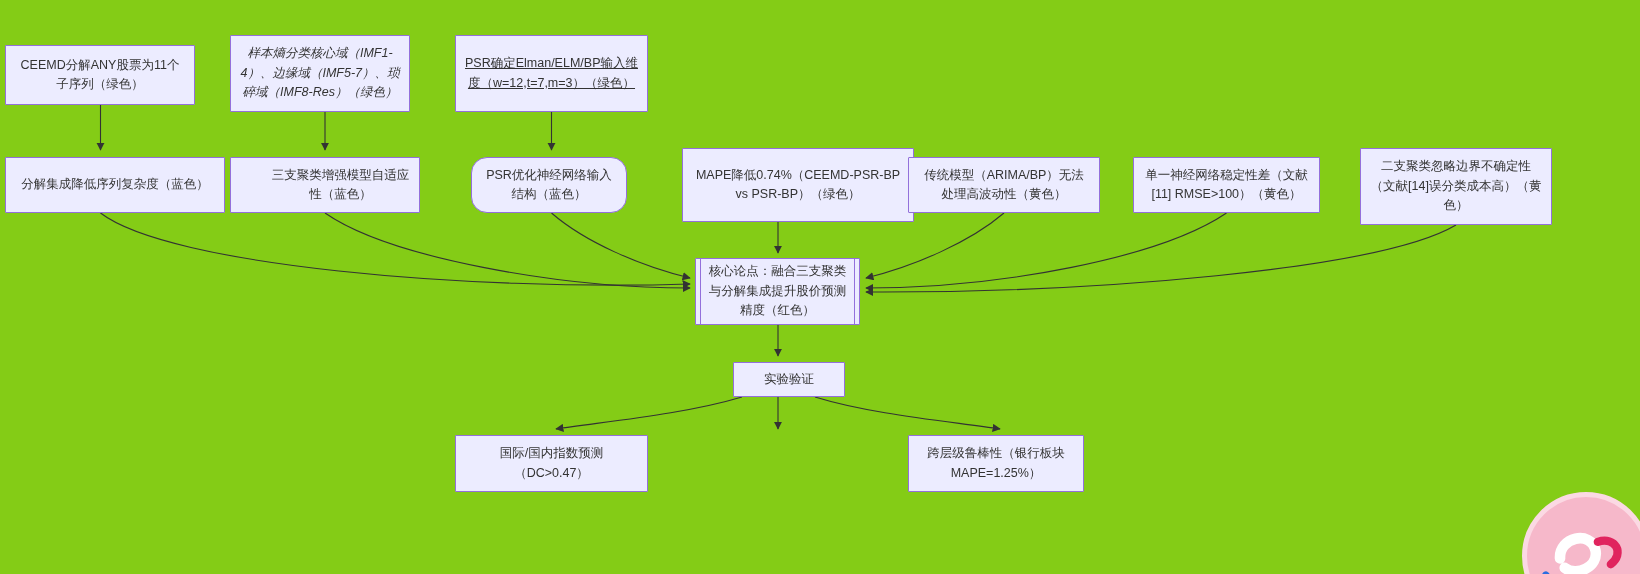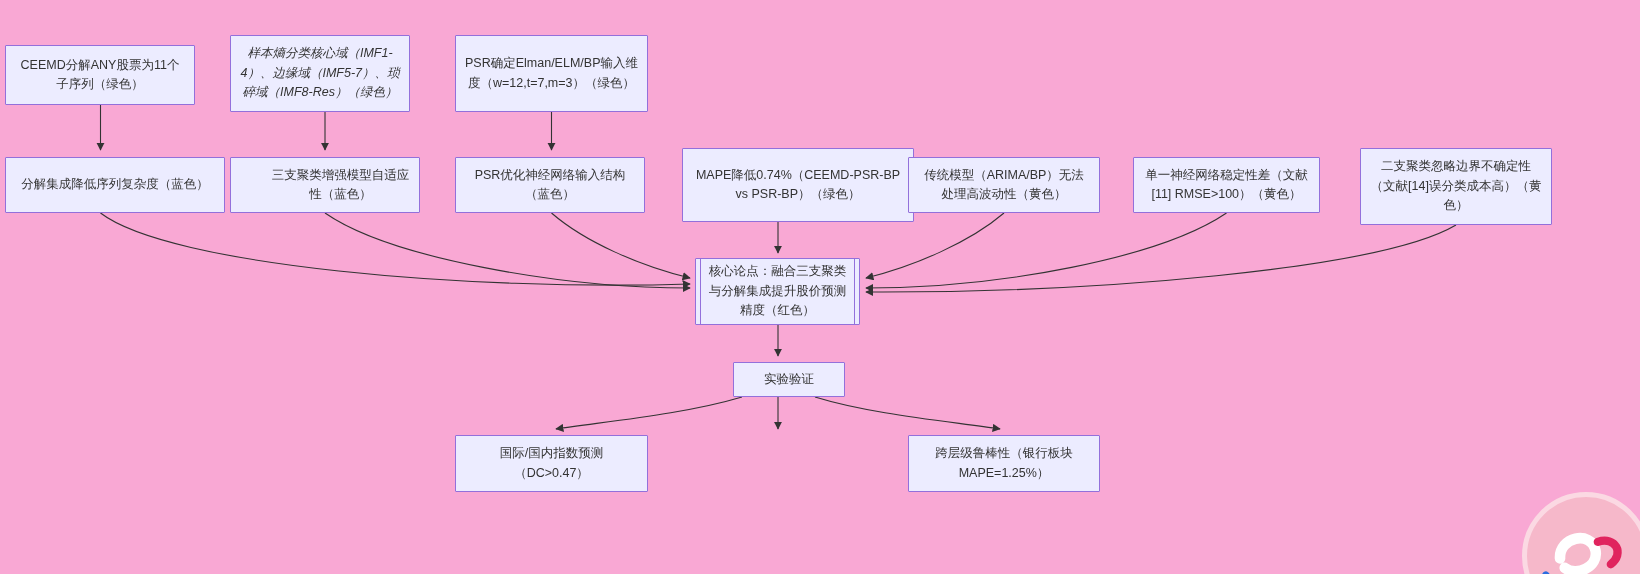--- a/index.html
+++ b/index.html
@@ -2,21 +2,21 @@
 <html><head>
 <meta charset="utf-8">
 <style>
   * { margin: 0; padding: 0; box-sizing: border-box; }
   html, body { background: #ffffff; }
   body { font-family: "Liberation Sans", "DejaVu Sans", sans-serif; }
   .canvas {
     position: relative;
     width: 1640px;
     height: 574px;
-    background: #f9a8d4;
+    background: #84cc16;
     overflow: hidden;
   }
   .node {
     position: absolute;
     background: #ECECFF;
     border: 1px solid #9370DB;
     color: #333333;
     font-size: 12.5px;
     line-height: 1.55;
     display: flex;
@@ -88,44 +88,44 @@
 
     <path class="edge-path" d="M742 397 C 685 414, 610 421, 556 429" marker-end="url(#arrowhead)"></path>
     <path class="edge-path" d="M778 397 V429" marker-end="url(#arrowhead)"></path>
     <path class="edge-path" d="M815 397 C 870 414, 946 421, 1000 429" marker-end="url(#arrowhead)"></path>
   </svg>
 
   <div class="node" style="left:5px; top:45px; width:190px; height:60px;">CEEMD分解ANY股票为11个子序列（绿色）</div>
 
   <div class="node" style="left:230px; top:35px; width:180px; height:77px;font-style:italic;">样本熵分类核心域（IMF1-4）、边缘域（IMF5-7）、琐碎域（IMF8-Res）（绿色）</div>
 
-  <div class="node" style="left:455px; top:35px; width:193px; height:77px;">PSR确定Elman/ELM/BP输入维度（w=12,t=7,m=3）（绿色）</div>
+  <div class="node" style="left:455px; top:35px; width:193px; height:77px;text-decoration:underline;">PSR确定Elman/ELM/BP输入维度（w=12,t=7,m=3）（绿色）</div>
 
   <div class="node" style="left:5px; top:157px; width:220px; height:56px;">分解集成降低序列复杂度（蓝色）</div>
 
   <div class="node" style="left:230px; top:157px; width:190px; height:56px;padding-left:40px;">三支聚类增强模型自适应性（蓝色）</div>
 
-  <div class="node" style="left:455px; top:157px; width:190px; height:56px;">PSR优化神经网络输入结构（蓝色）</div>
+  <div class="node" style="left:471px; top:157px; width:156px; height:56px;border-radius:16px;">PSR优化神经网络输入结构（蓝色）</div>
 
   <div class="node" style="left:682px; top:148px; width:232px; height:74px;">MAPE降低0.74%（CEEMD-PSR-BP vs PSR-BP）（绿色）</div>
 
   <div class="node" style="left:908px; top:157px; width:192px; height:56px;">传统模型（ARIMA/BP）无法处理高波动性（黄色）</div>
 
   <div class="node" style="left:1133px; top:157px; width:187px; height:56px;">单一神经网络稳定性差（文献[11] RMSE&gt;100）（黄色）</div>
 
   <div class="node" style="left:1360px; top:148px; width:192px; height:77px;">二支聚类忽略边界不确定性（文献[14]误分类成本高）（黄色）</div>
 
   <div class="node node-sub" style="left:695px; top:258px; width:165px; height:67px;">核心论点：融合三支聚类与分解集成提升股价预测精度（红色）</div>
 
   <div class="node" style="left:733px; top:362px; width:112px; height:35px;">实验验证</div>
 
   <div class="node" style="left:455px; top:435px; width:193px; height:57px;">国际/国内指数预测（DC&gt;0.47）</div>
 
 
-  <div class="node" style="left:908px; top:435px; width:192px; height:57px;">跨层级鲁棒性（银行板块 MAPE=1.25%）</div>
+  <div class="node" style="left:908px; top:435px; width:176px; height:57px;">跨层级鲁棒性（银行板块 MAPE=1.25%）</div>
 
   <div class="logo">
     <svg viewBox="0 0 100 100">
       <path d="M28 52 C27 34, 54 28, 58 45 C61 59, 42 68, 32 60" fill="none" stroke="#ffffff" stroke-width="9" stroke-linecap="round"></path>
       <path d="M60 38 C75 33, 83 48, 71 57" fill="none" stroke="#E0245E" stroke-width="7" stroke-linecap="round"></path>
       <path d="M16 66 C24 76, 34 80, 44 80" fill="none" stroke="#2B6DE0" stroke-width="6" stroke-linecap="round"></path>
     </svg>
   </div>
 
 </div>

